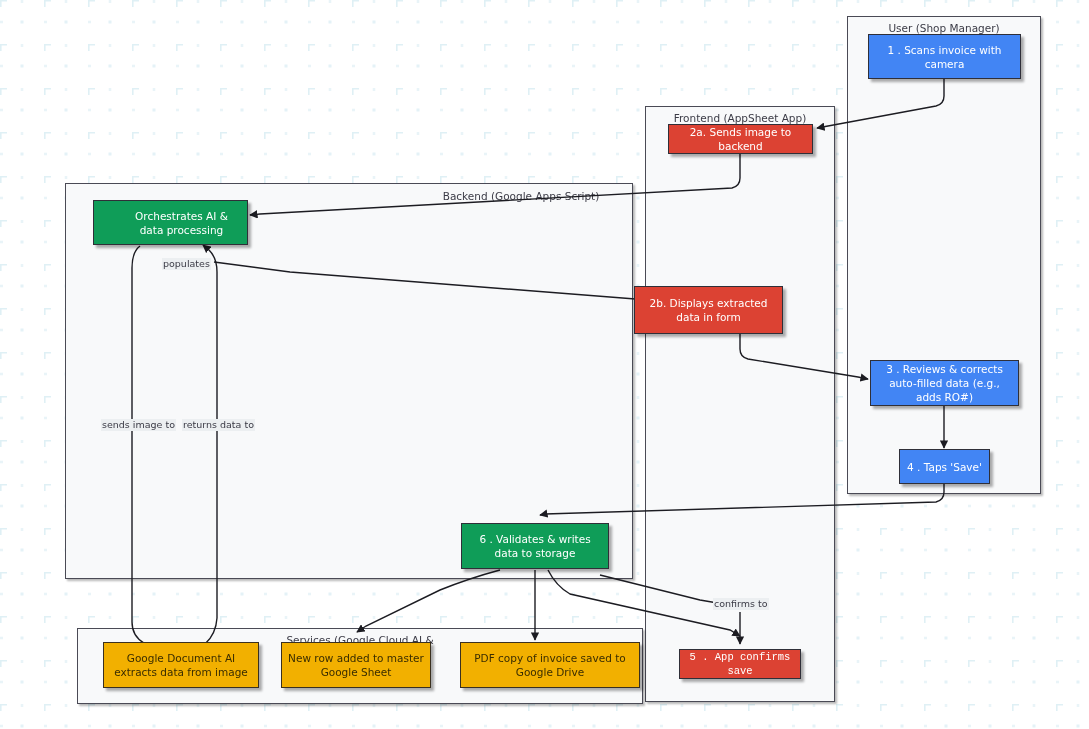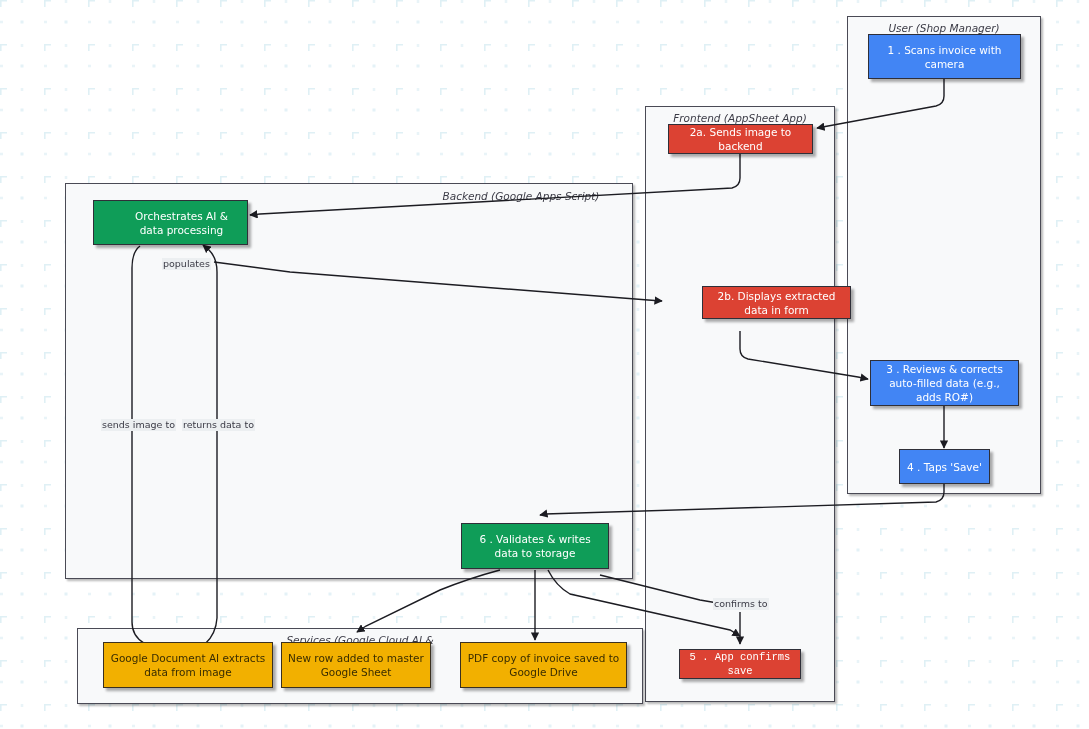--- a/index.html
+++ b/index.html
@@ -24,21 +24,20 @@
     position:absolute;inset:0;
     pointer-events:none;
   }
   svg.layer{position:absolute;left:0;top:0;width:1089px;height:729px;overflow:visible;}
   .group-box{
     position:absolute;
     background:#f8f9fa;
     border:1.5px solid #4a4a55;
     box-shadow:2px 2px 2px rgba(0,0,0,0.28);
     box-sizing:border-box;
-    font-style:italic;
   }
   .group-title{
     position:absolute;
     left:0;right:0;
     top:5px;
     text-align:center;
     font-size:10.5px;
     color:#3b3b46;
     line-height:13px;
     padding:0 8px;
@@ -150,21 +149,21 @@
   </svg>
 
   <div class="node n-blue" style="left:868px;top:34px;width:153px;height:45px;">
     <span>1 . Scans invoice with camera</span>
   </div>
 
   <div class="node n-red" style="left:668px;top:124px;width:145px;height:30px;">
     <span>2a. Sends image to backend</span>
   </div>
 
-  <div class="node n-red" style="left:702px;top:286px;width:149px;height:33px;">
+  <div class="node n-red" style="left:634px;top:286px;width:149px;height:48px;">
     <span>2b. Displays extracted data in form</span>
   </div>
 
   <div class="node n-blue" style="left:870px;top:360px;width:149px;height:46px;">
     <span>3 . Reviews &amp; corrects auto-filled data (e.g., adds RO#)</span>
   </div>
 
   <div class="node n-blue" style="left:899px;top:449px;width:91px;height:35px;">
     <span>4 . Taps 'Save'</span>
   </div>
@@ -174,29 +173,29 @@
   </div>
 
   <div class="node n-green" style="left:461px;top:523px;width:148px;height:46px;">
     <span>6 . Validates &amp; writes data to storage</span>
   </div>
 
   <div class="node n-green" style="left:93px;top:200px;width:155px;height:45px;padding-left:28px;">
     <span>Orchestrates AI &amp; data processing</span>
   </div>
 
-  <div class="node n-yellow" style="left:103px;top:642px;width:170px;height:46px;">
+  <div class="node n-yellow" style="left:103px;top:642px;width:156px;height:46px;">
     <span>Google Document AI extracts data from image</span>
   </div>
 
   <div class="node n-yellow" style="left:281px;top:642px;width:150px;height:46px;">
     <span>New row added to master Google Sheet</span>
   </div>
 
-  <div class="node n-yellow" style="left:460px;top:642px;width:167px;height:46px;">
+  <div class="node n-yellow" style="left:460px;top:642px;width:180px;height:46px;">
     <span>PDF copy of invoice saved to Google Drive</span>
   </div>
 
   <div class="edge-label" style="left:101px;top:419px;">sends image to</div>
 
   <div class="edge-label" style="left:182px;top:419px;">returns data to</div>
 
   <div class="edge-label" style="left:162px;top:258px;">populates</div>
 
   <div class="edge-label" style="left:713px;top:598px;">confirms to</div>

